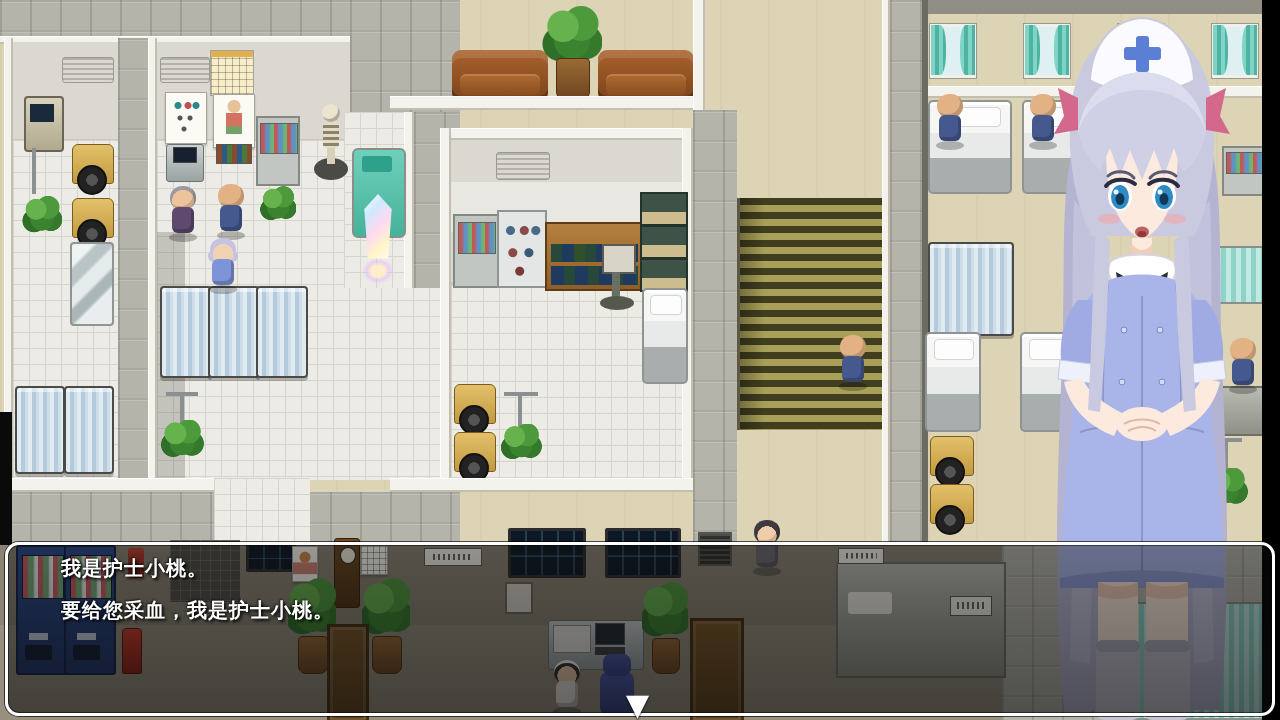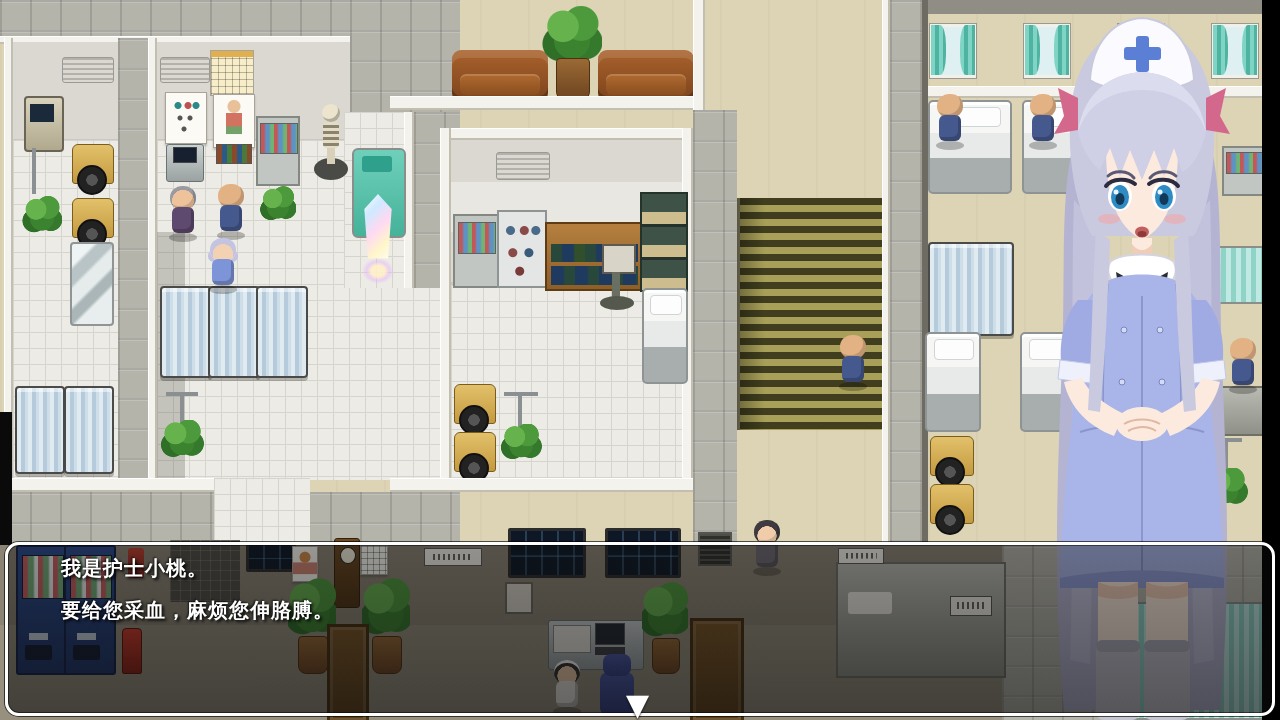--- a/index.html
+++ b/index.html
@@ -384,17 +384,17 @@
     <path d="M134,582 C148,588 162,588 176,582 L176,596 C164,600 146,600 134,596 Z" fill="#f2cdb8"></path>
 
     <rect x="84" y="640" width="44" height="80" rx="8" fill="#c4c4d0"></rect>
     <rect x="132" y="640" width="46" height="80" rx="8" fill="#c4c4d0"></rect>
     <rect x="84" y="640" width="44" height="12" rx="6" fill="#b0b0c0"></rect>
     <rect x="132" y="640" width="46" height="12" rx="6" fill="#b0b0c0"></rect>
   </svg>
 
   <div class="a dialog">
     <div class="dline" style="top:10px">我是护士小桃。</div>
-    <div class="dline" style="top:52px">要给您采血，麻烦您伸胳膊。</div>
+    <div class="dline" style="top:52px">要给您采血，我是护士小桃。</div>
   </div>
   <div class="a cont">▼</div>
 
 </div>
 
 </body></html>

